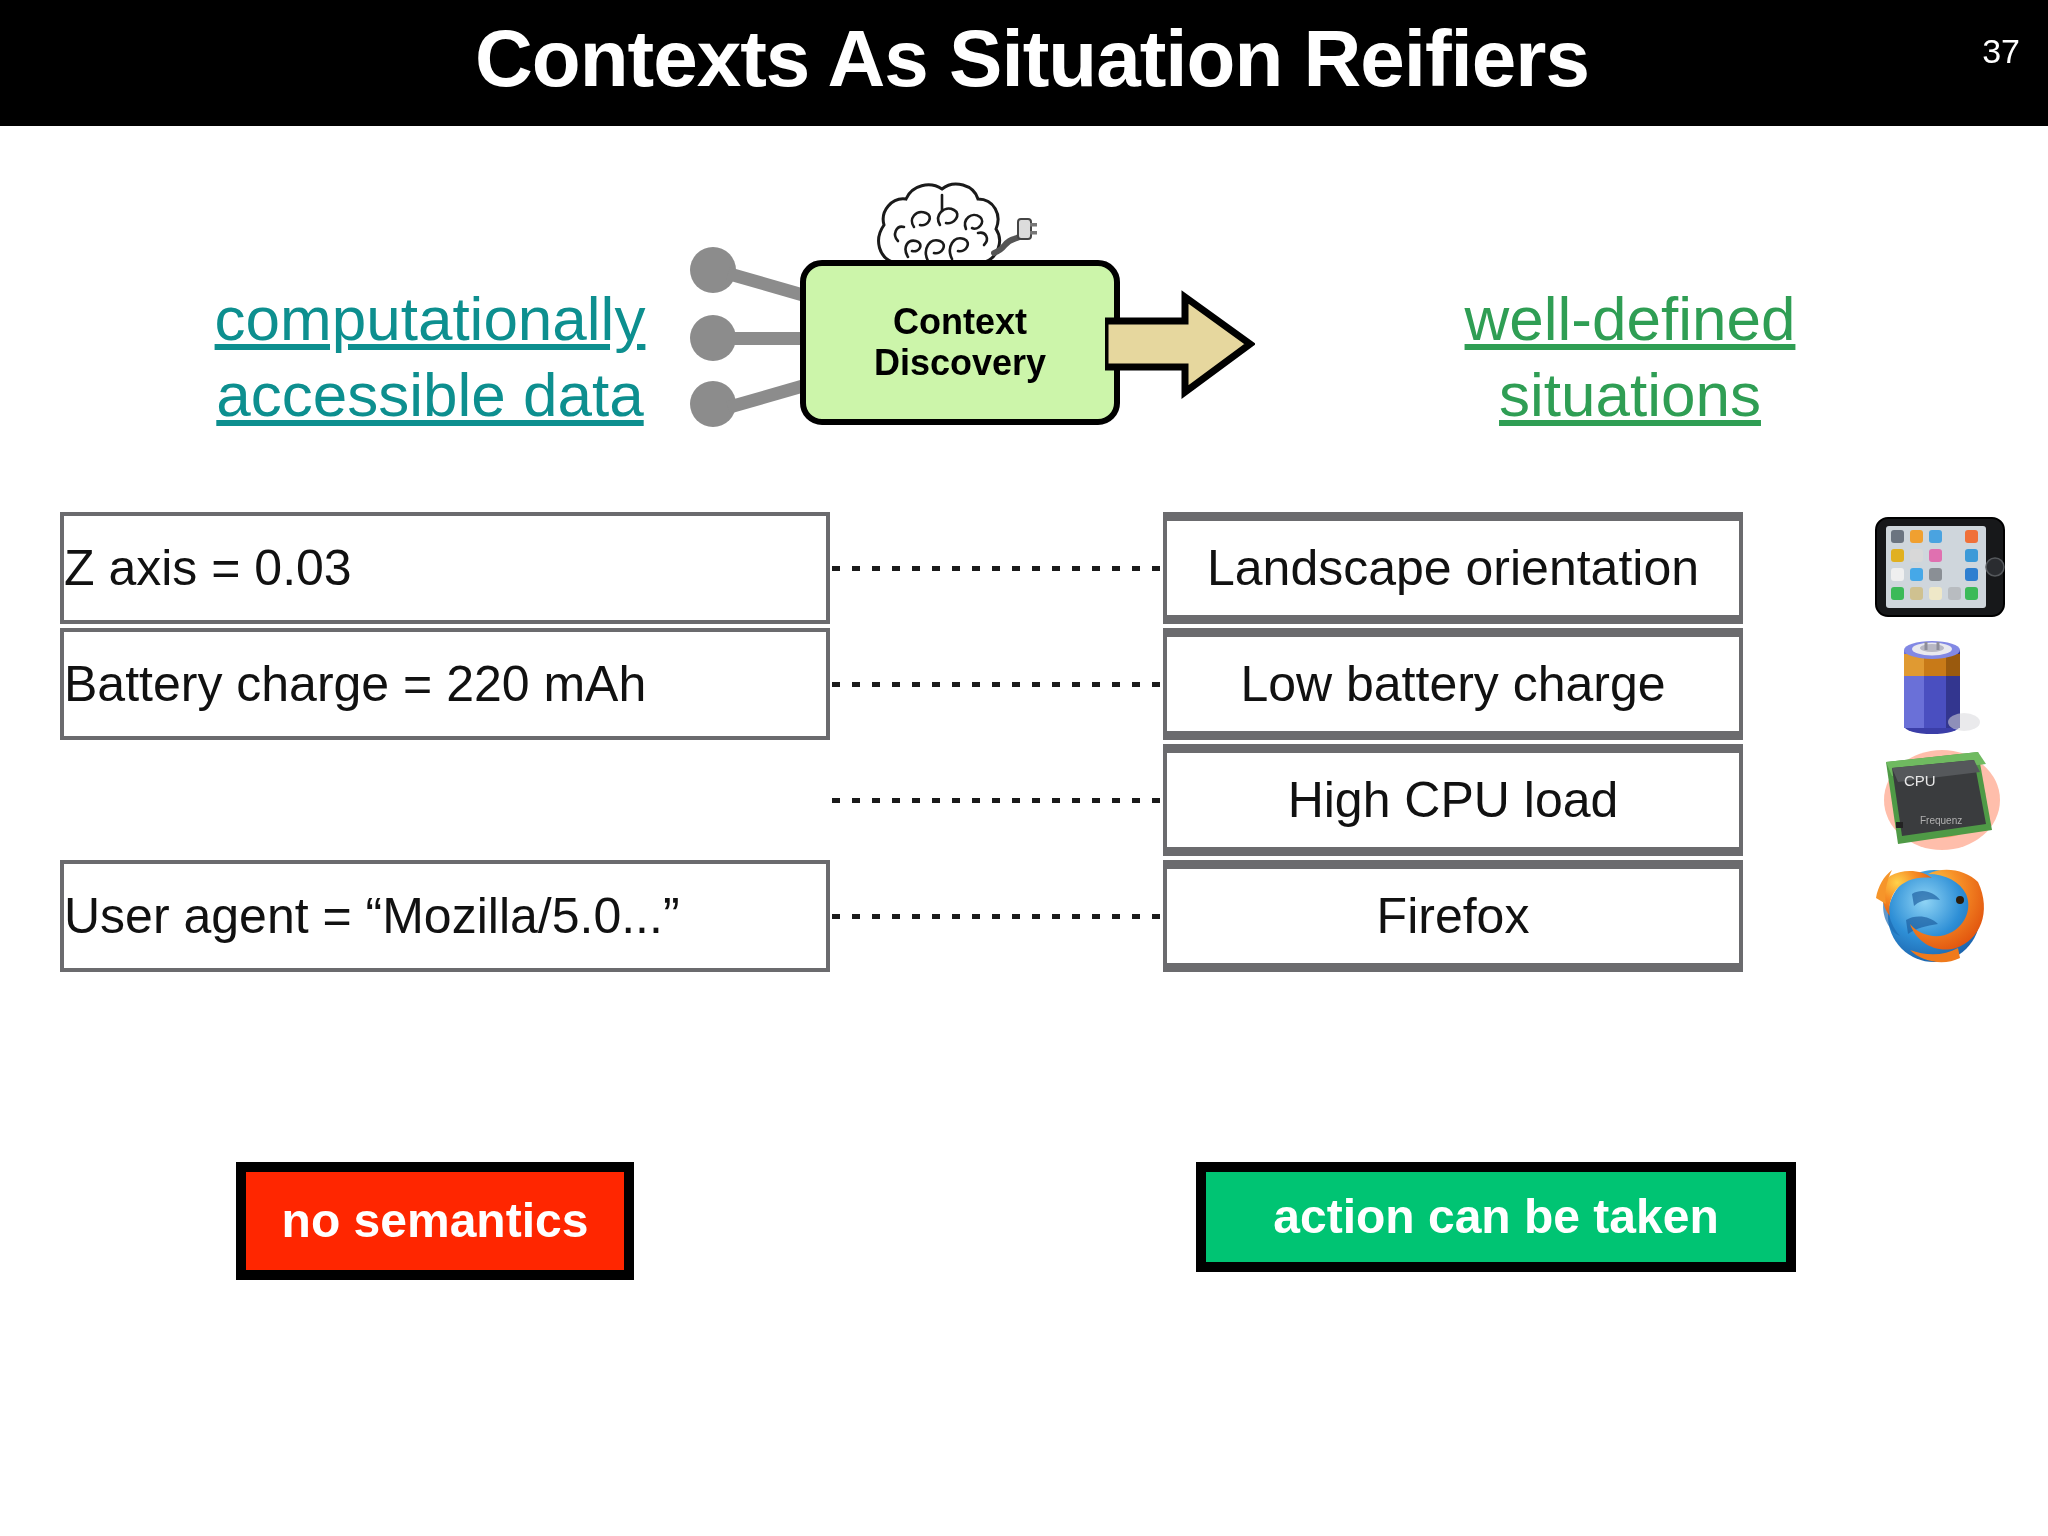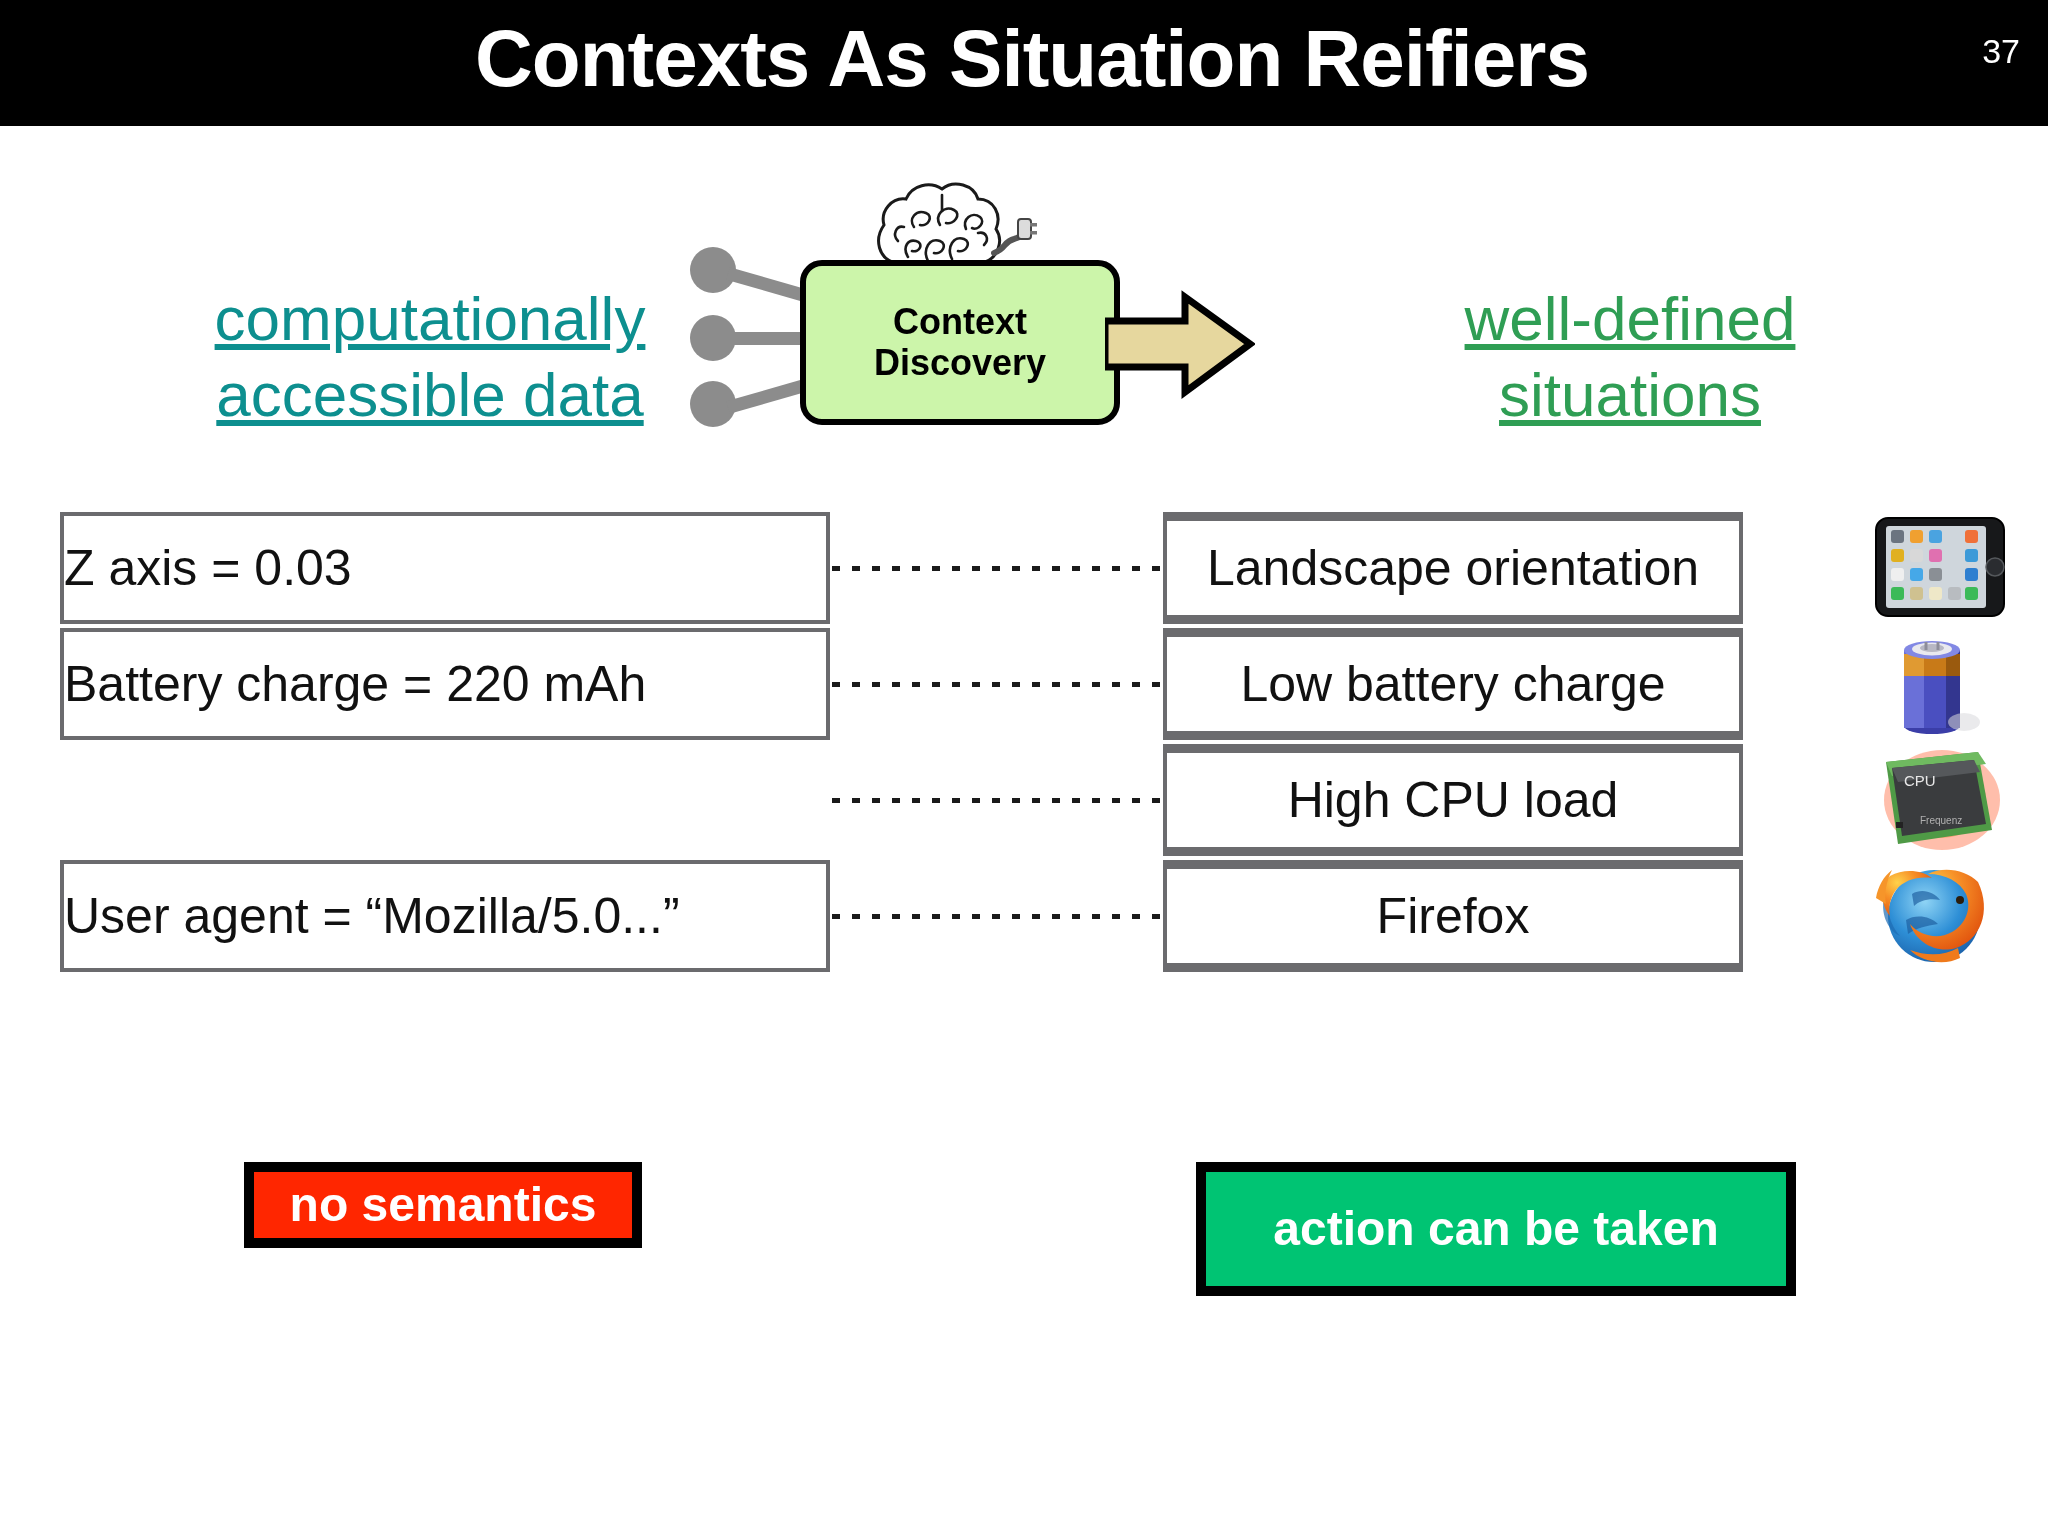--- a/index.html
+++ b/index.html
@@ -198,31 +198,31 @@
     justify-content: center;
   }
   .badge span {
     font-size: 48px;
     font-weight: bold;
     color: #ffffff;
     white-space: nowrap;
     line-height: 1;
   }
   .badge-left {
-    left: 244px;
+    left: 236px;
     top: 1162px;
     width: 398px;
-    height: 86px;
+    height: 118px;
     background: #ff2600;
   }
   .badge-right {
     left: 1196px;
     top: 1162px;
     width: 600px;
-    height: 134px;
+    height: 110px;
     background: #00c473;
   }
 </style>
 </head>
 <body>
 
 <div class="title-bar">
   <div class="title-text">Contexts As Situation Reifiers</div>
   <div class="page-number">37</div>
 </div>

